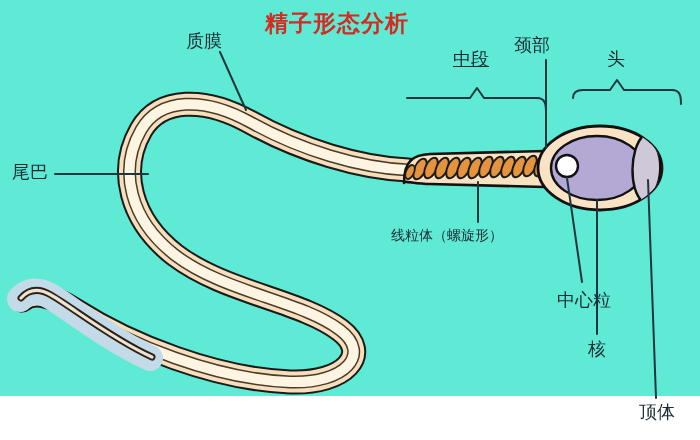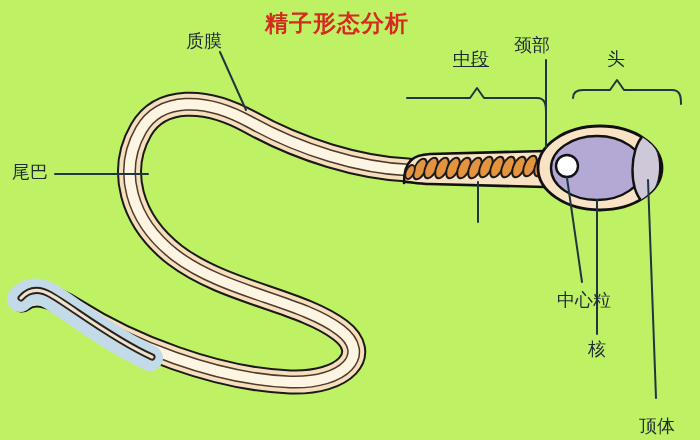--- a/index.html
+++ b/index.html
@@ -8,22 +8,22 @@
   }
   body {
     width: 700px;
     height: 440px;
     overflow: hidden;
     font-family: "Liberation Sans", "DejaVu Sans", sans-serif;
   }
   #diagram-root {
     position: relative;
     width: 700px;
-    height: 440px;
-    background: #bef264;
+    height: 396px;
+    background: #5eead4;
   }
   #figure-svg {
     position: absolute;
     left: 0;
     top: 0;
     width: 700px;
     height: 440px;
     display: block;
   }
   .label {
@@ -46,21 +46,21 @@
     font-family: "DejaVu Sans", "Liberation Sans", sans-serif;
   }
   #label-plasma-membrane { left: 186px; top: 32px; }
   #label-tail           { left: 12px;  top: 163px; }
   #label-midpiece       { left: 453px; top: 50px; text-decoration: underline; }
   #label-neck           { left: 514px; top: 36px; }
   #label-head           { left: 607px; top: 50px; }
   #label-mitochondria   { left: 391px; top: 228px; font-size: 14px; }
   #label-centriole      { left: 557px; top: 291px; }
   #label-nucleus        { left: 588px; top: 340px; }
-  #label-acrosome       { left: 639px; top: 403px; margin-top: 14px; }
+  #label-acrosome       { left: 639px; top: 403px; }
 </style>
 </head>
 <body>
 
 <div id="diagram-root">
 
   <svg id="figure-svg" viewBox="0 0 700 440">
     <defs>
       <clipPath id="head-clip">
         <ellipse cx="600" cy="168" rx="62" ry="42"></ellipse>
@@ -196,17 +196,18 @@
     </g>
   </svg>
 
   <div id="title-text">精子形态分析</div>
 
   <div class="label" id="label-plasma-membrane">质膜</div>
   <div class="label" id="label-tail">尾巴</div>
   <div class="label" id="label-midpiece">中段</div>
   <div class="label" id="label-neck">颈部</div>
   <div class="label" id="label-head">头</div>
+  <div class="label" id="label-mitochondria">线粒体（螺旋形）</div>
   <div class="label" id="label-centriole">中心粒</div>
   <div class="label" id="label-nucleus">核</div>
   <div class="label" id="label-acrosome">顶体</div>
 
 </div>
 
 </body></html>

